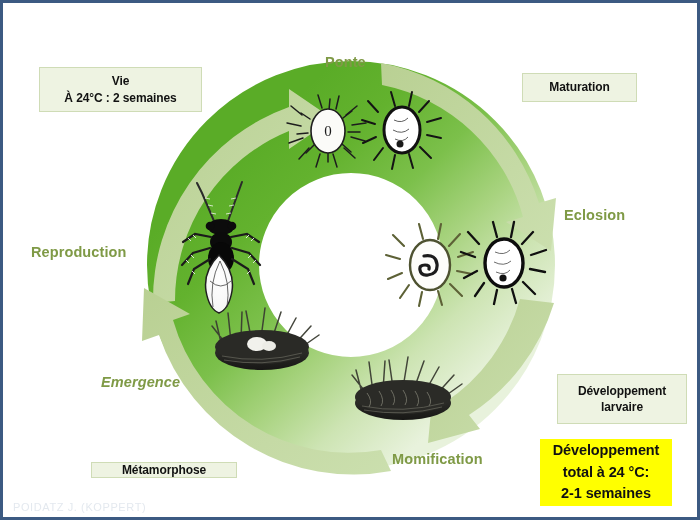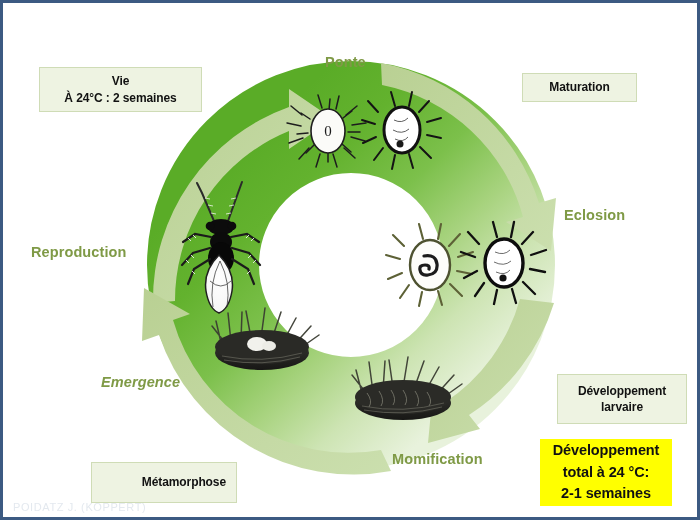--- a/index.html
+++ b/index.html
@@ -274,21 +274,21 @@
     <div>larvaire</div>
   </div>
 
   <div class="box-label yellow" style="left:537px;top:436px;width:132px;height:67px;display:flex;flex-direction:column;justify-content:center;">
     <div>Développement</div>
     <div>total  à 24 °C:</div>
     <div>2-1 semaines</div>
   </div>
 
 
-  <div class="box-label" style="left:88px;top:459px;width:146px;height:41px;display:flex;align-items:center;justify-content:flex-end;">
+  <div class="box-label" style="left:88px;top:459px;width:146px;height:16px;display:flex;align-items:center;justify-content:center;">
     <div>Métamorphose</div>
   </div>
 
   <div class="stage-label" style="left:322px;top:51px;">Ponte</div>
   <div class="stage-label" style="left:561px;top:204px;">Eclosion</div>
   <div class="stage-label" style="left:389px;top:448px;">Momification</div>
   <div class="stage-label" style="left:98px;top:371px;font-style:italic;">Emergence</div>
   <div class="stage-label" style="left:28px;top:233px;margin-top:8px;">Reproduction</div>
 
   <div id="watermark">POIDATZ J.  (KOPPERT)</div>

